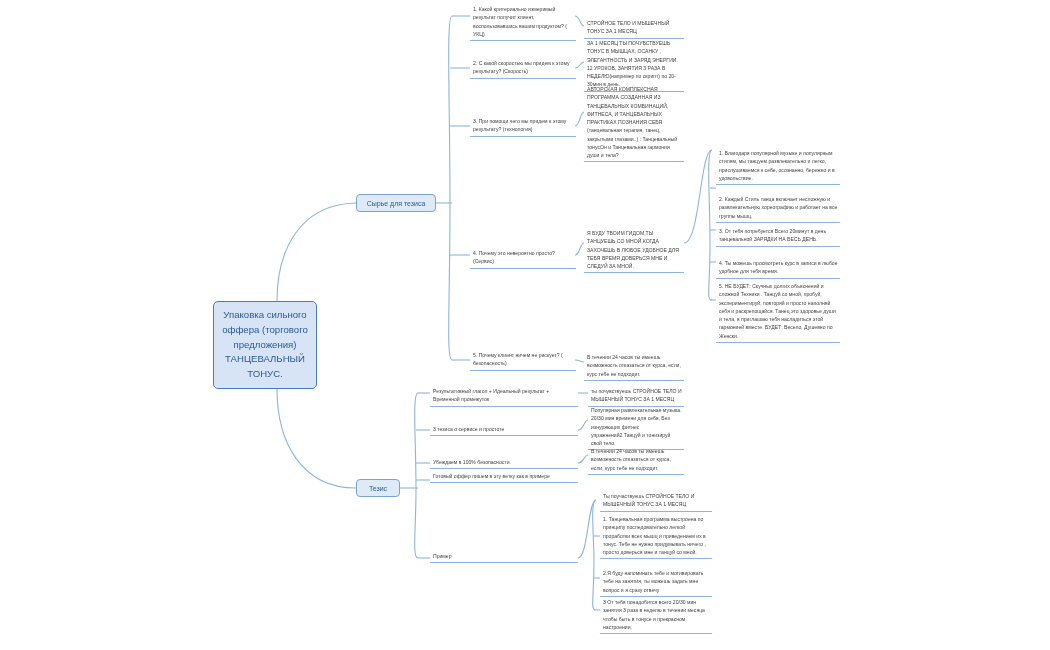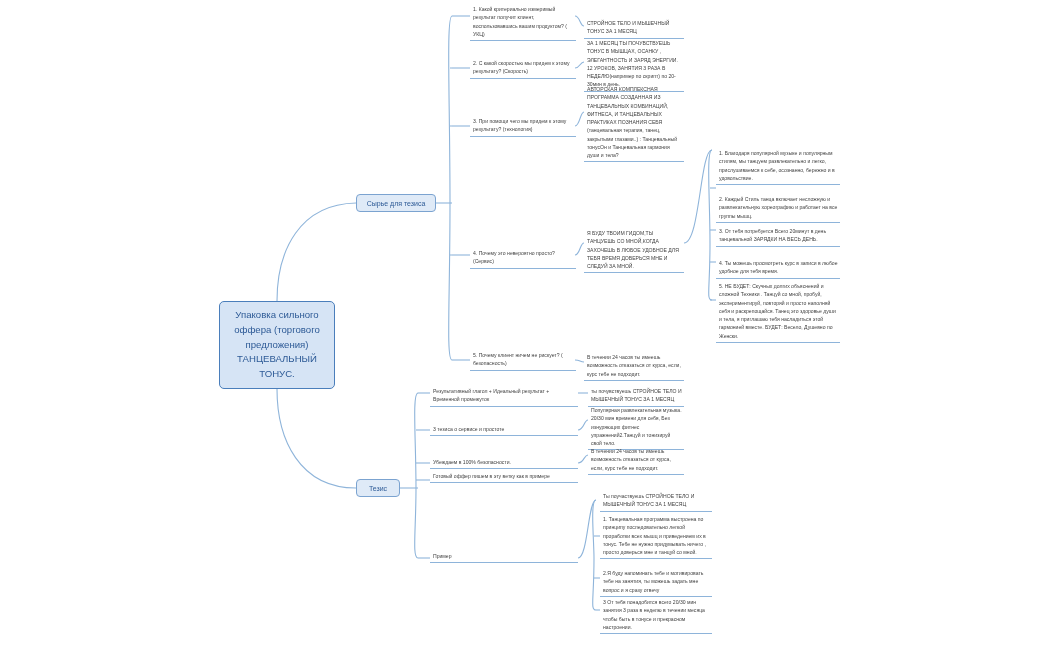--- a/index.html
+++ b/index.html
@@ -32,34 +32,33 @@
   }
   .node {
     position: absolute;
     box-sizing: border-box;
   }
 
   
   .root {
     left: 213px;
     top: 301px;
-    width: 116px;
+    width: 104px;
     height: 88px;
     background: #d6e4f5;
     border: 1.6px solid #4a7ebb;
     border-radius: 5px;
     display: flex;
     align-items: center;
     justify-content: center;
     text-align: center;
     color: #2d5a96;
     font-size: 9.6px;
     line-height: 1.55;
     padding: 4px 6px;
-    margin-left: 6px;
   }
 
   
   .branch {
     background: #dfeaf7;
     border: 1px solid #7ba3d0;
     border-radius: 4px;
     color: #2d5a96;
     font-size: 7px;
     display: flex;

